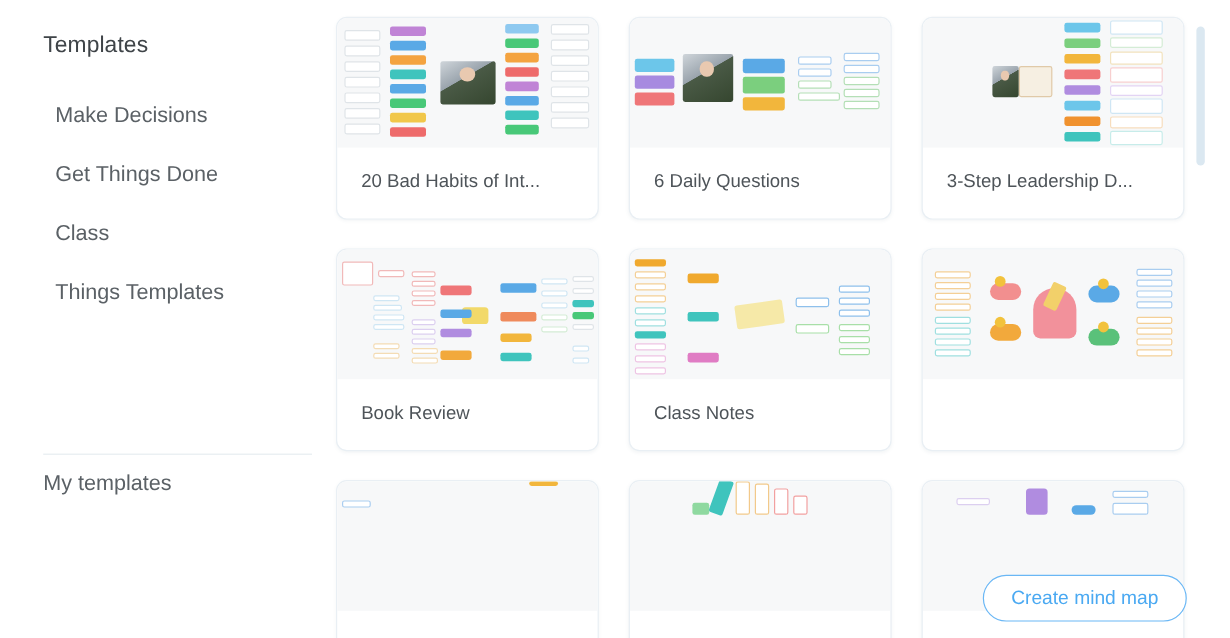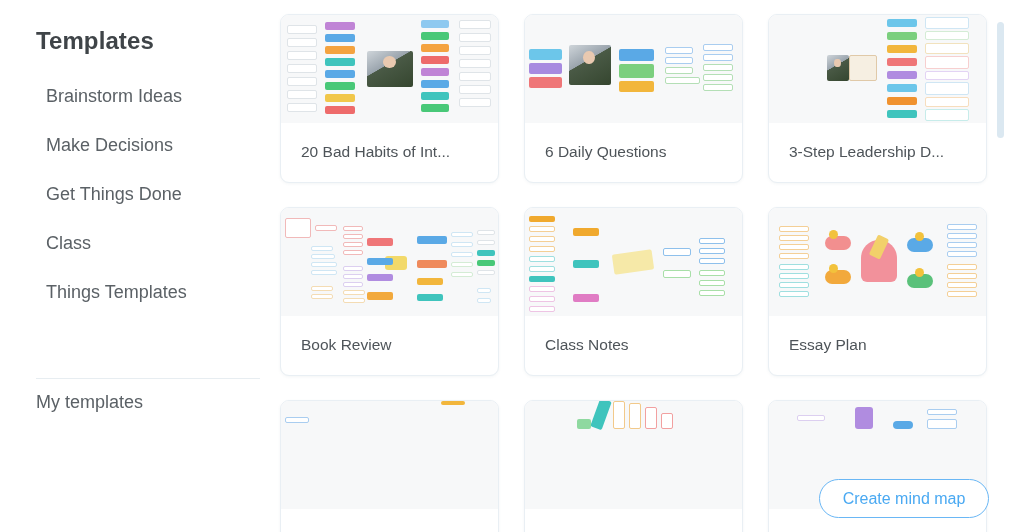--- a/index.html
+++ b/index.html
@@ -27,22 +27,22 @@
     top: 0;
     width: 270px;
     height: 532px;
     background: #ffffff;
   }
 
   .sidebar-title {
     position: absolute;
     left: 36px;
     top: 27px;
-    font-size: 24px;
-    font-weight: bold;
+    font-size: 19px;
+    font-weight: normal;
     color: #3f4448;
     letter-spacing: 0.1px;
   }
 
   .nav-list {
     position: absolute;
     left: 0;
     top: 72px;
     width: 270px;
   }
@@ -186,23 +186,20 @@
 </head>
 <body>
 
 <div id="app">
 
   <div class="sidebar">
 
     <div class="sidebar-title">Templates</div>
 
     <div class="nav-list">
-      <div class="nav-item">
-        <span>Brainstorm Ideas</span>
-      </div>
       <div class="nav-item">
         <span>Make Decisions</span>
       </div>
       <div class="nav-item">
         <span>Get Things Done</span>
       </div>
       <div class="nav-item">
         <span>Class</span>
       </div>
       <div class="nav-item">
@@ -400,21 +397,20 @@
           <div class="node nout" style="left:10px;  top:83px; width:30px; height:6px; border:1px solid #9fdfe0;"></div>
           <div class="node nout" style="left:178px; top:16px; width:30px; height:6px; border:1px solid #a9cdf0;"></div>
           <div class="node nout" style="left:178px; top:25px; width:30px; height:6px; border:1px solid #a9cdf0;"></div>
           <div class="node nout" style="left:178px; top:34px; width:30px; height:6px; border:1px solid #a9cdf0;"></div>
           <div class="node nout" style="left:178px; top:43px; width:30px; height:6px; border:1px solid #a9cdf0;"></div>
           <div class="node nout" style="left:178px; top:56px; width:30px; height:6px; border:1px solid #f4cf96;"></div>
           <div class="node nout" style="left:178px; top:65px; width:30px; height:6px; border:1px solid #f4cf96;"></div>
           <div class="node nout" style="left:178px; top:74px; width:30px; height:6px; border:1px solid #f4cf96;"></div>
           <div class="node nout" style="left:178px; top:83px; width:30px; height:6px; border:1px solid #f4cf96;"></div>
         </div>
-        <div class="card-title">Essay Plan</div>
       </div>
 
       <div class="card" style="left:0px; top:386px;">
         <div class="card-thumb">
           <div class="node nfill" style="left:160px; top:0px; width:24px; height:4px; background:#f2b63c;"></div>
           <div class="node nout" style="left:4px; top:16px; width:24px; height:6px; border:1px solid #a9cdf0;"></div>
         </div>
         <div class="card-title"></div>
       </div>
 

